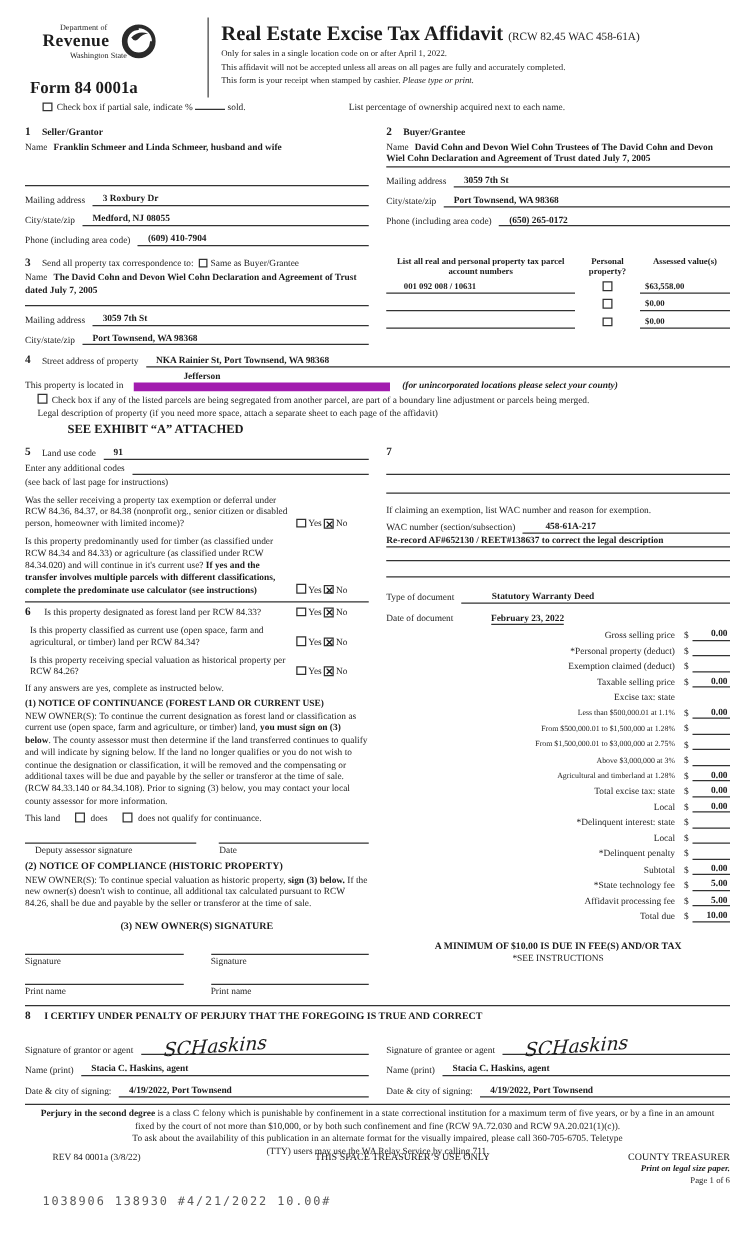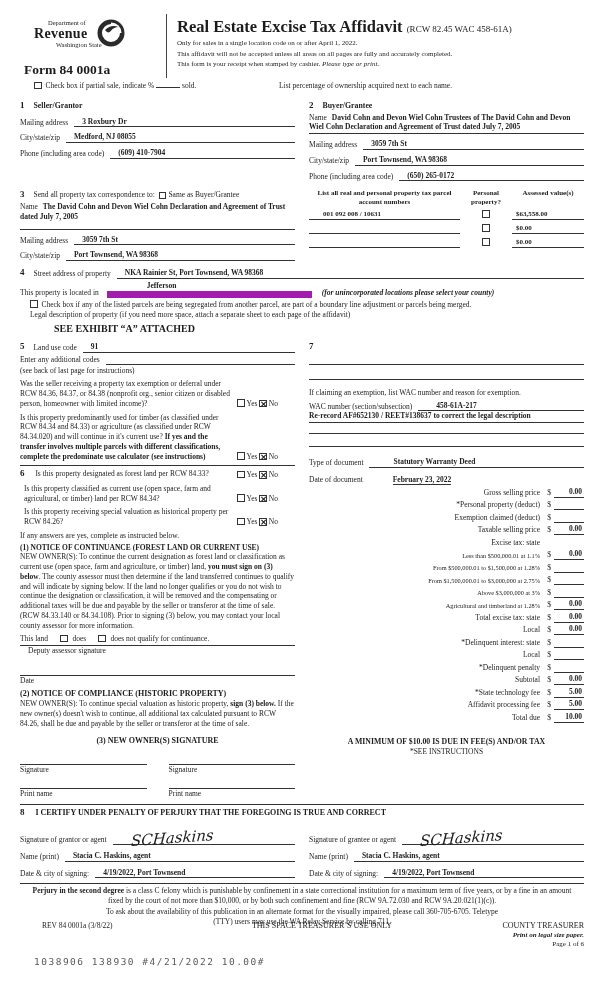--- a/index.html
+++ b/index.html
@@ -121,20 +121,24 @@
     </div>
     <div>List percentage of ownership acquired next to each name.</div>
   </div>
 
   <div class="cols2" style="margin-top:9px;">
     <div class="col">
       <div class="sec-head">
         <span class="sec-num">1</span>
         <span class="sec-title">Seller/Grantor</span>
       </div>
+      <div class="nameline nb" style="padding-bottom:26px;">
+        <span class="lbl">Name</span>
+        <span class="b">Franklin Schmeer and Linda Schmeer, husband and wife</span>
+      </div>
       <div class="frow">
         <span class="lbl">Mailing address</span>
         <span class="line">3 Roxbury Dr</span>
       </div>
       <div class="frow">
         <span class="lbl">City/state/zip</span>
         <span class="line">Medford, NJ 08055</span>
       </div>
       <div class="frow">
         <span class="lbl">Phone (including area code)</span>
@@ -298,21 +302,21 @@
       </div>
 
       <div style="margin-top:4px;">
         <span>This land</span>
         <span class="cb" style="margin:0 3px 0 10px;"></span>
         <span>does</span>
         <span class="cb" style="margin:0 3px 0 10px;"></span>
         <span>does not qualify for continuance.</span>
       </div>
 
-      <div style="display:flex; gap:18px; flex-direction:column;">
+      <div style="display:flex; gap:18px; margin-top:14px;">
         <div style="flex:1.15;">
           <div class="sigline" style="min-height:2px;"></div>
           <div style="padding-left:8px;">Deputy assessor signature</div>
         </div>
         <div style="flex:1;">
           <div class="sigline" style="min-height:2px;"></div>
           <div>Date</div>
         </div>
       </div>
 

